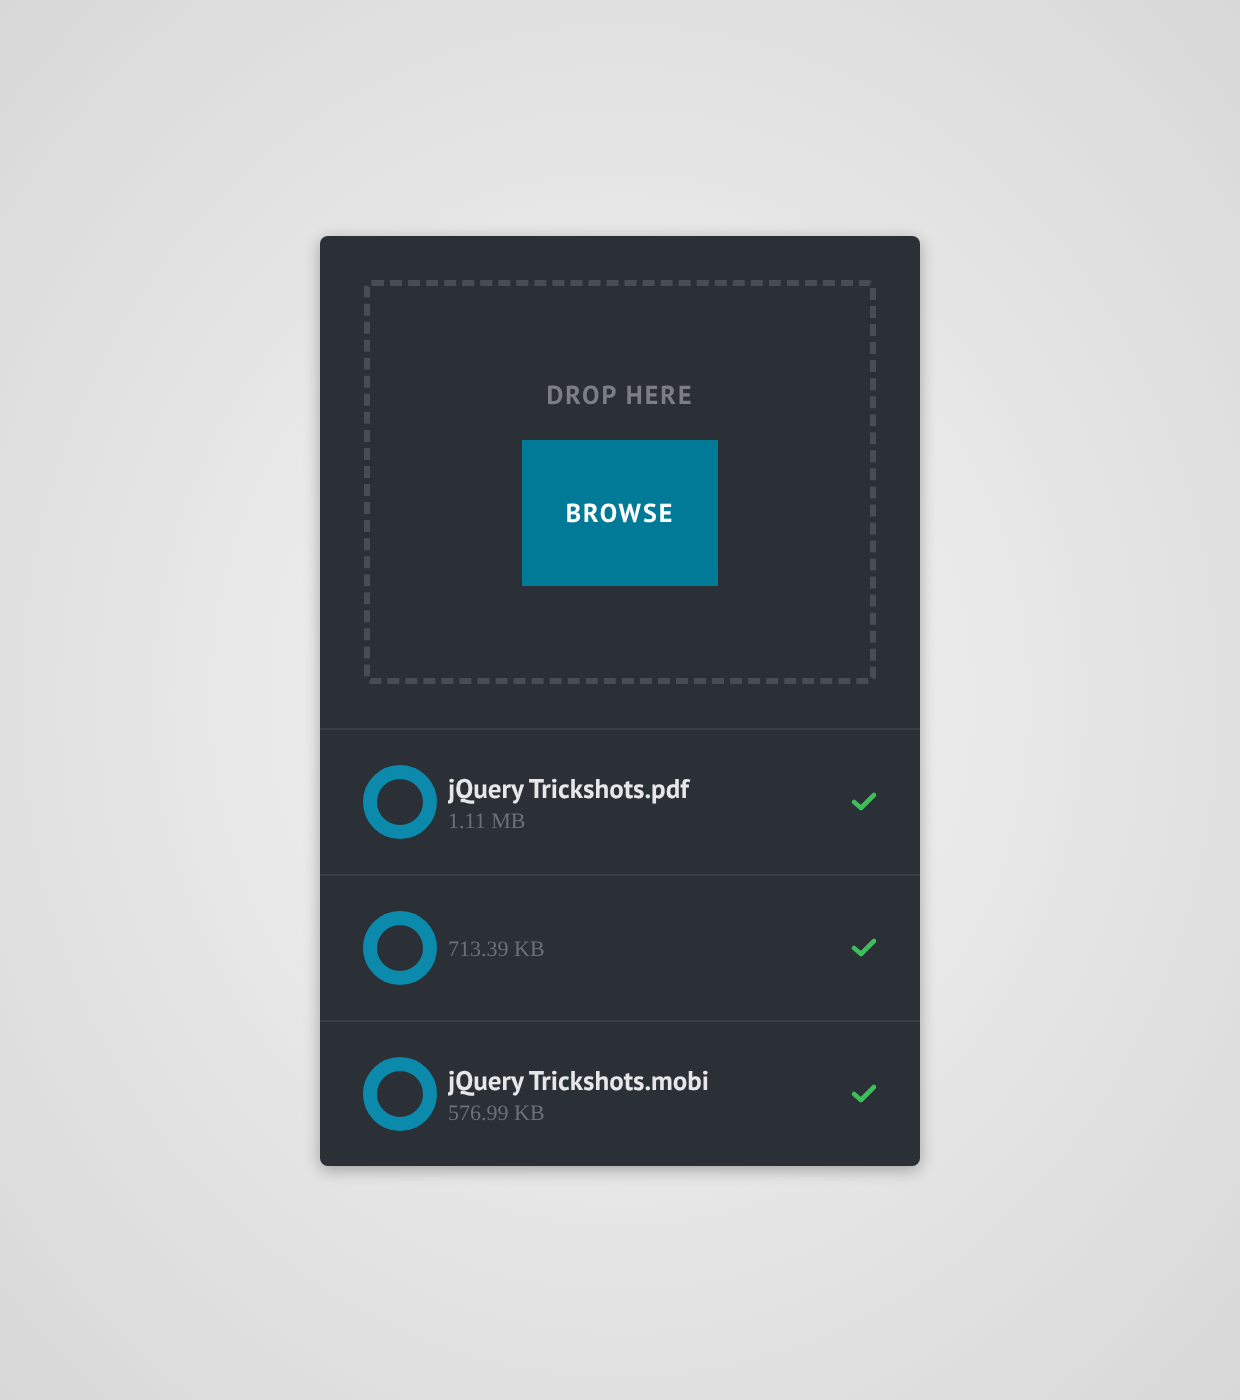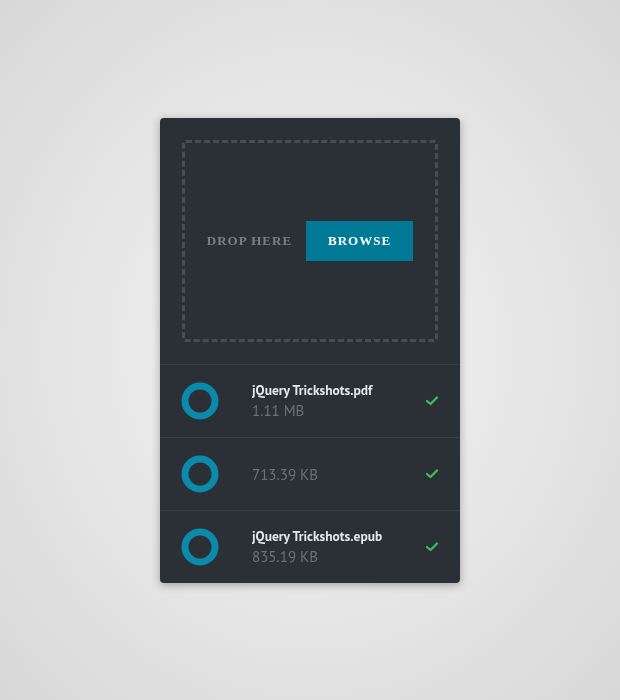--- a/index.html
+++ b/index.html
@@ -20,72 +20,73 @@
       overflow: hidden;
     }
     .dropzone-wrap {
       padding: 22px;
     }
     .dropzone {
       border: 3px dashed #484c53;
       border-radius: 4px;
       height: 202px;
       display: flex;
+      flex-direction: column;
       align-items: center;
       justify-content: center;
       gap: 14px;
-      font-family: Liberation Serif, serif;
     }
     .drop-label {
       color: #7b7f85;
       font-size: 13px;
       font-weight: 700;
       letter-spacing: 1px;
     }
     .browse-btn {
       background: #007a96;
       color: #fff;
       border: none;
-      padding: 12px 22px;
+      padding: 28px 22px;
       font-size: 13px;
       font-weight: 700;
       letter-spacing: 1px;
       cursor: pointer;
       font-family: inherit;
     }
     .file-list {
       border-top: 1px solid #3a3e44;
     }
     .file-row {
       display: flex;
       align-items: center;
       padding: 16px 20px;
       border-top: 1px solid #393d44;
-      gap: 32px;
+      gap: 4px;
     }
     .file-row:first-child { border-top: none; }
     .progress-ring {
       flex-shrink: 0;
     }
     .file-meta {
       flex: 1;
       min-width: 0;
     }
     .file-name {
       color: #e6e7e9;
       font-size: 13.5px;
       font-weight: 700;
       white-space: nowrap;
       overflow: hidden;
       text-overflow: ellipsis;
     }
     .file-size {
       color: #6d7177;
-      font-size: 15px;
+      font-size: 11px;
       margin-top: 2px;
+      font-family: Liberation Serif, serif;
     }
     .check {
       flex-shrink: 0;
       width: 16px;
       height: 16px;
       display: flex;
       align-items: center;
       justify-content: center;
     }
   </style>
@@ -128,22 +129,22 @@
             <path d="M2 7 L5.5 10 L12 3.5" fill="none" stroke="#3bbf5a" stroke-width="2.3" stroke-linecap="round" stroke-linejoin="round"></path>
           </svg>
       </span>
     </div>
 
     <div class="file-row">
       <svg class="progress-ring" width="40" height="40" viewBox="0 0 40 40">
         <circle cx="20" cy="20" r="15" fill="none" stroke="#0b8aab" stroke-width="7"></circle>
       </svg>
       <div class="file-meta">
-        <div class="file-name">jQuery Trickshots.epub</div>
-        <div class="file-size">835.19 KB</div>
+        <div class="file-name">jQuery Trickshots.mobi</div>
+        <div class="file-size">576.99 KB</div>
       </div>
       <span class="check">
         <svg width="14" height="14" viewBox="0 0 14 14">
             <path d="M2 7 L5.5 10 L12 3.5" fill="none" stroke="#3bbf5a" stroke-width="2.3" stroke-linecap="round" stroke-linejoin="round"></path>
           </svg>
       </span>
     </div>
 
   </div>
 </div>

